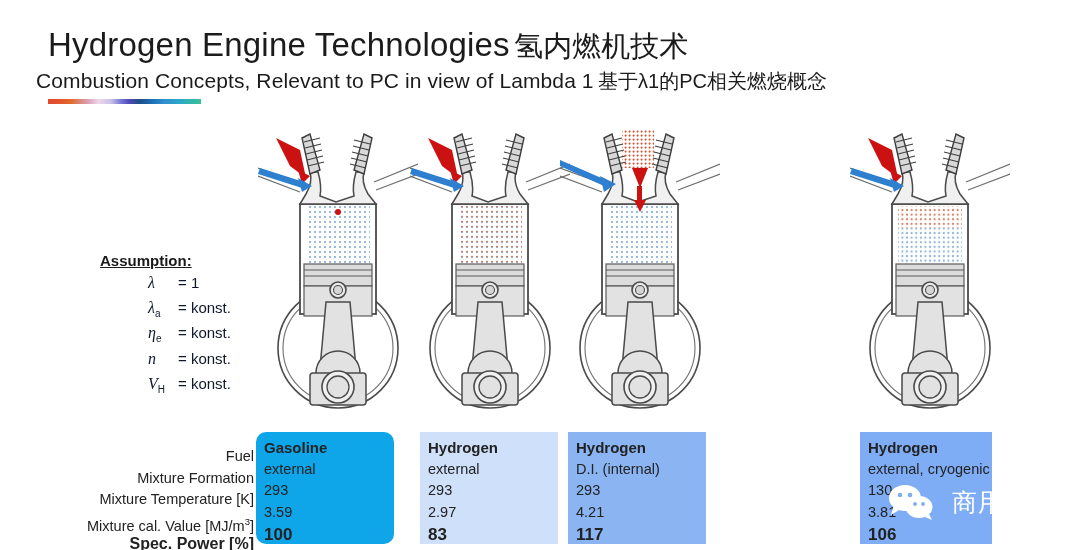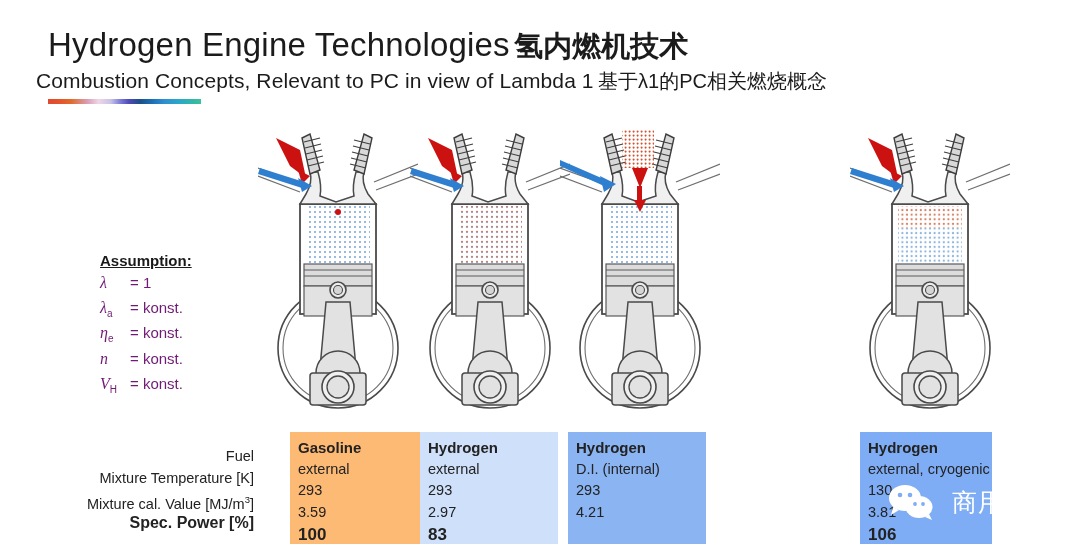--- a/index.html
+++ b/index.html
@@ -5,39 +5,39 @@
   html,body{margin:0;padding:0;}
   body{
     width:1080px;height:550px;background:#ffffff;overflow:hidden;position:relative;
     font-family:"Liberation Sans","DejaVu Sans",sans-serif;color:#1a1a1a;
   }
 
   
   .header{position:absolute;left:0;top:0;width:1080px;}
   .title-line{position:absolute;left:48px;top:26px;white-space:nowrap;}
   .title-main{font-size:33px;font-weight:400;letter-spacing:.2px;color:#1b1b1b;}
-  .title-cn{font-size:29px;font-weight:700;color:#1b1b1b;text-align:right;}
+  .title-cn{font-size:29px;font-weight:400;color:#1b1b1b;text-align:right;}
   .subtitle-line{position:absolute;left:36px;top:68px;white-space:nowrap;}
   .subtitle-main{font-size:21px;font-weight:400;color:#1b1b1b;letter-spacing:.1px;}
   .subtitle-cn{font-size:20px;font-weight:400;color:#1b1b1b;}
   .accent-bar{
     position:absolute;left:48px;top:99px;width:153px;height:5px;
     background:linear-gradient(to right,
       #e0492f 0%, #e4542b 8%, #e06a2c 15%, #d9a0b8 26%, #efd6e6 33%,
       #c9c2e8 41%, #7e7fd8 47%, #4e49b8 53%, #1d4f86 60%,
       #1b6fb5 68%, #2f8fd0 76%, #2aa8c8 86%, #35b9a2 96%, #3ec09a 100%);
   }
 
   
   .assumption{position:absolute;left:100px;top:252px;}
   .assumption-title{
     font-size:15px;font-weight:bold;color:#1a1a1a;
     text-decoration:underline;margin-bottom:4px;
   }
-  .assumption-row{font-size:15px;color:#701a75;line-height:19px;white-space:nowrap;}
+  .assumption-row{font-size:15px;color:#0f172a;line-height:19px;white-space:nowrap;margin-left:48px;}
   .assumption-row .sym{
     display:inline-block;width:30px;font-style:italic;
     font-family:"Liberation Serif","DejaVu Serif",serif;font-size:16px;
   }
   .assumption-row .sym sub{font-size:10px;font-style:normal;
     font-family:"Liberation Sans",sans-serif;}
   .assumption-row .eq{display:inline-block;}
 
   
   .engine{position:absolute;}
@@ -50,21 +50,21 @@
   .row-label.strong{font-weight:bold;font-size:16px;line-height:23px;height:23px;margin-left:24px;}
   .row-label sup{font-size:9.5px;}
 
   .col{position:absolute;top:0;width:138px;height:112px;padding:5px 0 0 8px;
     box-sizing:border-box;}
   .col .cell{font-size:14.5px;color:#222;line-height:21.5px;height:21.5px;
     white-space:nowrap;}
   .col .cell.head{font-weight:bold;font-size:15px;}
   .col .cell.power{font-weight:bold;font-size:17px;line-height:23px;}
 
-  .col-gasoline{left:290px;background:#fdba74;}
+  .col-gasoline{left:256px;background:#0ea5e9;border-radius:10px;}
   .col-h2-ext{left:420px;background:#cfe0fa;}
   .col-h2-di{left:568px;background:#8ab4f2;}
   .col-h2-cryo{left:860px;background:#7fadf5;width:132px;}
 
   
   .watermark{position:absolute;left:888px;top:483px;display:flex;align-items:center;
     gap:18px;pointer-events:none;}
   .wm-text{font-size:25px;color:#ffffff;letter-spacing:1px;
     font-family:"DejaVu Sans",sans-serif;}
   .wm-logo{width:46px;height:38px;position:relative;}
@@ -387,20 +387,21 @@
   <g>
     <path d="M2 38 L46 52 L44 58 L0 44 Z" fill="#2f7fd0"></path>
     <path d="M40 48 L54 56 L44 62 Z" fill="#2f7fd0"></path>
   </g>
 </svg>
 
 <div class="table-wrap">
 
   <div class="row-labels">
     <div class="row-label">Fuel</div>
+    <div class="row-label">Mixture Formation</div>
     <div class="row-label">Mixture Temperature [K]</div>
     <div class="row-label"><span>Mixture cal. Value [MJ/m</span><sup>3</sup><span>]</span></div>
     <div class="row-label strong">Spec. Power [%]</div>
   </div>
 
   <div class="col col-gasoline">
     <div class="cell head">Gasoline</div>
     <div class="cell">external</div>
     <div class="cell">293</div>
     <div class="cell">3.59</div>
@@ -413,20 +414,21 @@
     <div class="cell">293</div>
     <div class="cell">2.97</div>
     <div class="cell power">83</div>
   </div>
 
   <div class="col col-h2-di">
     <div class="cell head">Hydrogen</div>
     <div class="cell">D.I. (internal)</div>
     <div class="cell">293</div>
     <div class="cell">4.21</div>
+    <div class="cell power">117</div>
   </div>
 
   <div class="col col-h2-cryo">
     <div class="cell head">Hydrogen</div>
     <div class="cell">external, cryogenic</div>
     <div class="cell">130</div>
     <div class="cell">3.81</div>
     <div class="cell power">106</div>
   </div>
 

